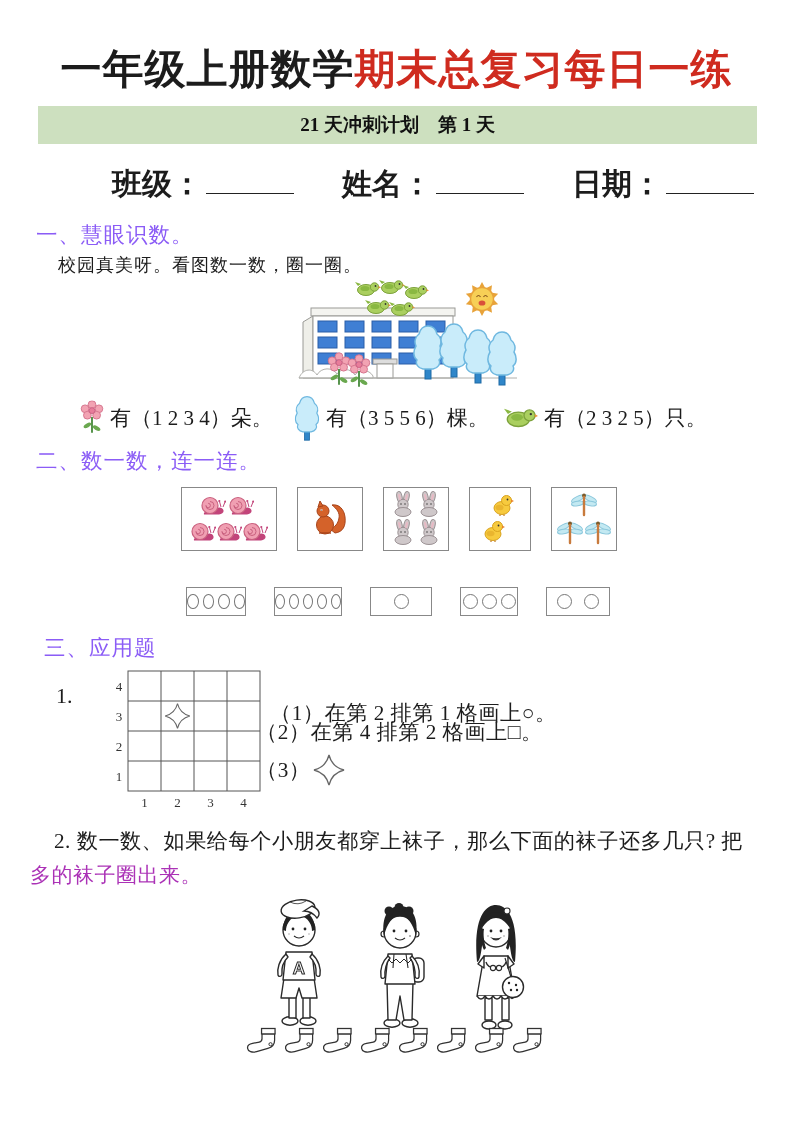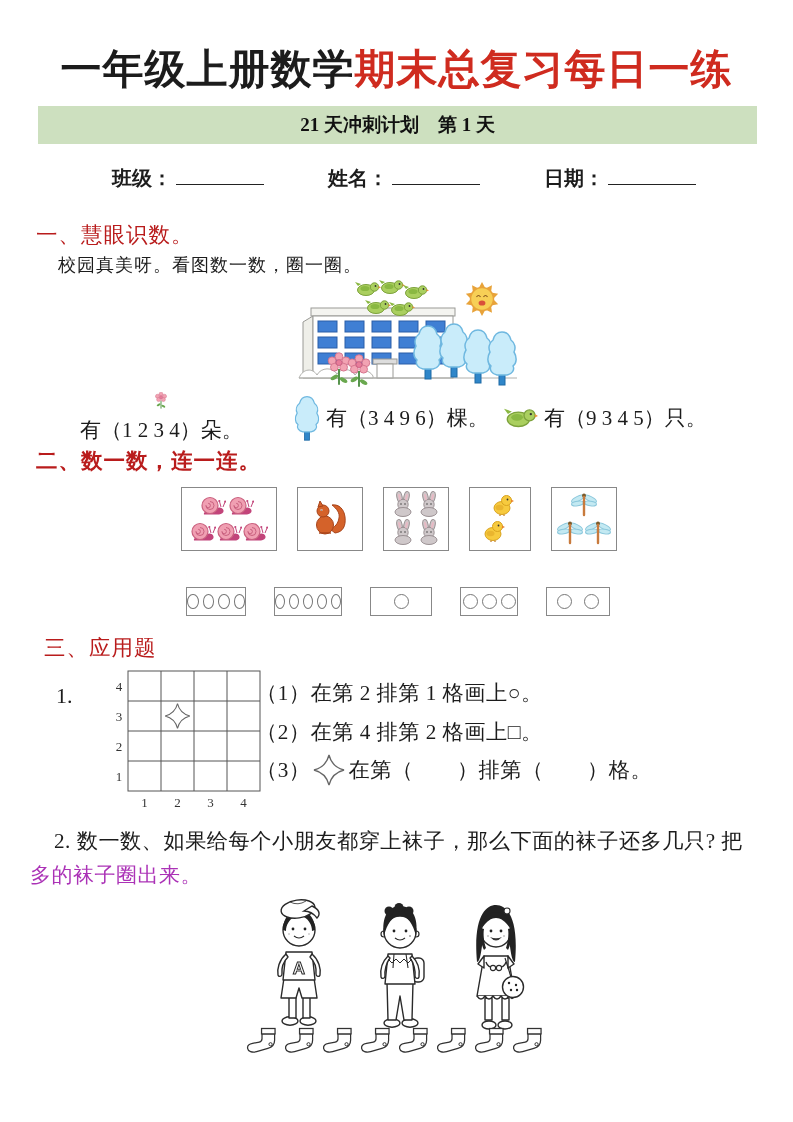--- a/index.html
+++ b/index.html
@@ -3,42 +3,42 @@
 <meta charset="utf-8">
 <style>
   html,body{margin:0;padding:0;background:#fff;}
   .page{position:relative;width:793px;height:1122px;background:#fff;overflow:hidden;
         font-family:"Liberation Serif","DejaVu Serif",serif;color:#1c1c1c;}
   .title{position:absolute;top:42px;left:0;right:0;text-align:center;
          font-size:41px;font-weight:900;letter-spacing:1px;white-space:nowrap;}
   .title .t-red{color:#cf2b1f;}
   .banner{position:absolute;left:38px;right:36px;top:106px;height:38px;background:#cde0bf;
           text-align:center;font-size:19px;font-weight:bold;line-height:38px;color:#111;}
-  .form-row{position:absolute;top:164px;left:112px;display:flex;gap:64px;
-            font-size:20px;font-weight:bold;}
+  .form-row{position:absolute;top:164px;left:112px;display:flex;gap:48px;
+            font-size:30px;font-weight:bold;}
   .blank{display:inline-block;width:88px;height:20px;border-bottom:1.8px solid #222;margin-left:4px;}
-  .h-red{position:absolute;color:#b91c1c;font-size:21.5px;letter-spacing:1px;}
-  .s1{left:36px;top:220px;} .s2{left:36px;top:446px;font-weight:bold;} .s3{left:44px;top:633px;}
+  .h-red{position:absolute;color:#8b5cf6;font-size:21.5px;letter-spacing:1px;}
+  .s1{left:36px;top:220px;} .s2{left:36px;top:446px;} .s3{left:44px;top:633px;}
   .intro{position:absolute;left:58px;top:253px;font-size:18px;letter-spacing:1px;}
   .scene{position:absolute;left:285px;top:278px;}
   .ans-item{position:absolute;top:392px;height:52px;display:flex;align-items:center;gap:6px;font-size:21px;}
-  .ans1{left:80px;flex-direction:column;} .ans2{left:294px;} .ans3{left:504px;}
+  .ans1{left:80px;} .ans2{left:294px;} .ans3{left:504px;}
   .pic-row{position:absolute;left:181px;top:487px;width:436px;display:flex;
            justify-content:space-between;align-items:flex-start;}
   .pbox{border:1.5px solid #888;background:#fff;}
   .circle-row{position:absolute;left:186px;top:587px;width:424px;display:flex;
               justify-content:space-between;align-items:center;}
   .cbox{height:27px;border:1.5px solid #888;display:flex;align-items:center;justify-content:center;gap:4px;}
   .cbox:nth-child(5){gap:12px;}
   .cb-circle{width:13px;height:13px;border:1.6px solid #777;border-radius:50%;background:#fff;}
   .q1num{position:absolute;left:56px;top:683px;font-size:22px;}
   .gridwrap{position:absolute;left:98px;top:667px;}
   .grid-label{font-size:13px;fill:#333;text-anchor:middle;font-family:"Liberation Serif",serif;}
   .qline{position:absolute;left:256px;font-size:21.2px;letter-spacing:0.5px;}
-  .qa{top:679px;} .qb{top:718px;}
+  .qa{top:699px;margin-left:14px;} .qb{top:718px;}
   .qc{top:753px;display:flex;align-items:center;gap:2px;}
   .p2a{position:absolute;left:36px;top:827px;font-size:21.2px;letter-spacing:0.5px;padding-left:18px;}
   .p2b{position:absolute;left:30px;top:861px;font-size:21px;color:#a21caf;opacity:.9;letter-spacing:0.5px;}
   .kids{position:absolute;left:248px;top:884px;}
   .socks-row{position:absolute;left:244px;top:1026px;width:314px;display:flex;gap:2px;}
   .hidden-defs{position:absolute;width:0;height:0;overflow:hidden;}
 </style>
 </head>
 <body>
 
@@ -206,27 +206,27 @@
   <div class="ans-item ans1">
     <svg width="24" height="36" viewBox="0 0 26 38">
         <use href="#sym-flower" x="0" y="0" width="26" height="38"></use>
       </svg>
     <span>有（1 2 3 4）朵。</span>
   </div>
   <div class="ans-item ans2">
     <svg width="26" height="46" viewBox="0 0 30 56">
         <use href="#sym-tree" x="0" y="0" width="30" height="56"></use>
       </svg>
-    <span>有（3 4 9 6）棵。</span>
+    <span>有（3 5 5 6）棵。</span>
   </div>
   <div class="ans-item ans3">
     <svg width="34" height="24" viewBox="0 0 26 18">
         <use href="#sym-bird" x="0" y="0" width="26" height="18"></use>
       </svg>
-    <span>有（9 3 4 5）只。</span>
+    <span>有（2 3 2 5）只。</span>
   </div>
 
   <div class="h-red s2">二、数一数，连一连。</div>
 
   <div class="pic-row">
     <svg class="pbox" width="94" height="62">
         <use href="#sym-snail" x="18" y="8" width="26" height="20"></use>
         <use href="#sym-snail" x="46" y="8" width="26" height="20"></use>
         <use href="#sym-snail" x="8" y="34" width="26" height="20"></use>
         <use href="#sym-snail" x="34" y="34" width="26" height="20"></use>
@@ -309,21 +309,20 @@
     </svg>
   </div>
 
   <div class="qline qa">（1）在第 2 排第 1 格画上○。</div>
   <div class="qline qb">（2）在第 4 排第 2 格画上□。</div>
   <div class="qline qc">
     <span>（3）</span>
     <svg width="34" height="34" viewBox="0 0 34 34">
         <use href="#sym-star4" x="0" y="0" width="34" height="34"></use>
       </svg>
-    <span>在第（　　）排第（　　）格。</span>
   </div>
 
   <div class="p2a">2. 数一数、如果给每个小朋友都穿上袜子，那么下面的袜子还多几只? 把</div>
   <div class="p2b">多的袜子圈出来。</div>
 
   <svg class="kids" width="304" height="148" viewBox="0 0 304 148">
     <g>
       <g fill="#fff" stroke="#2a2a2a" stroke-width="1.4" stroke-linejoin="round">
         <ellipse cx="42" cy="137" rx="8" ry="4.2"></ellipse>
           <ellipse cx="60" cy="137" rx="8" ry="4.2"></ellipse>

